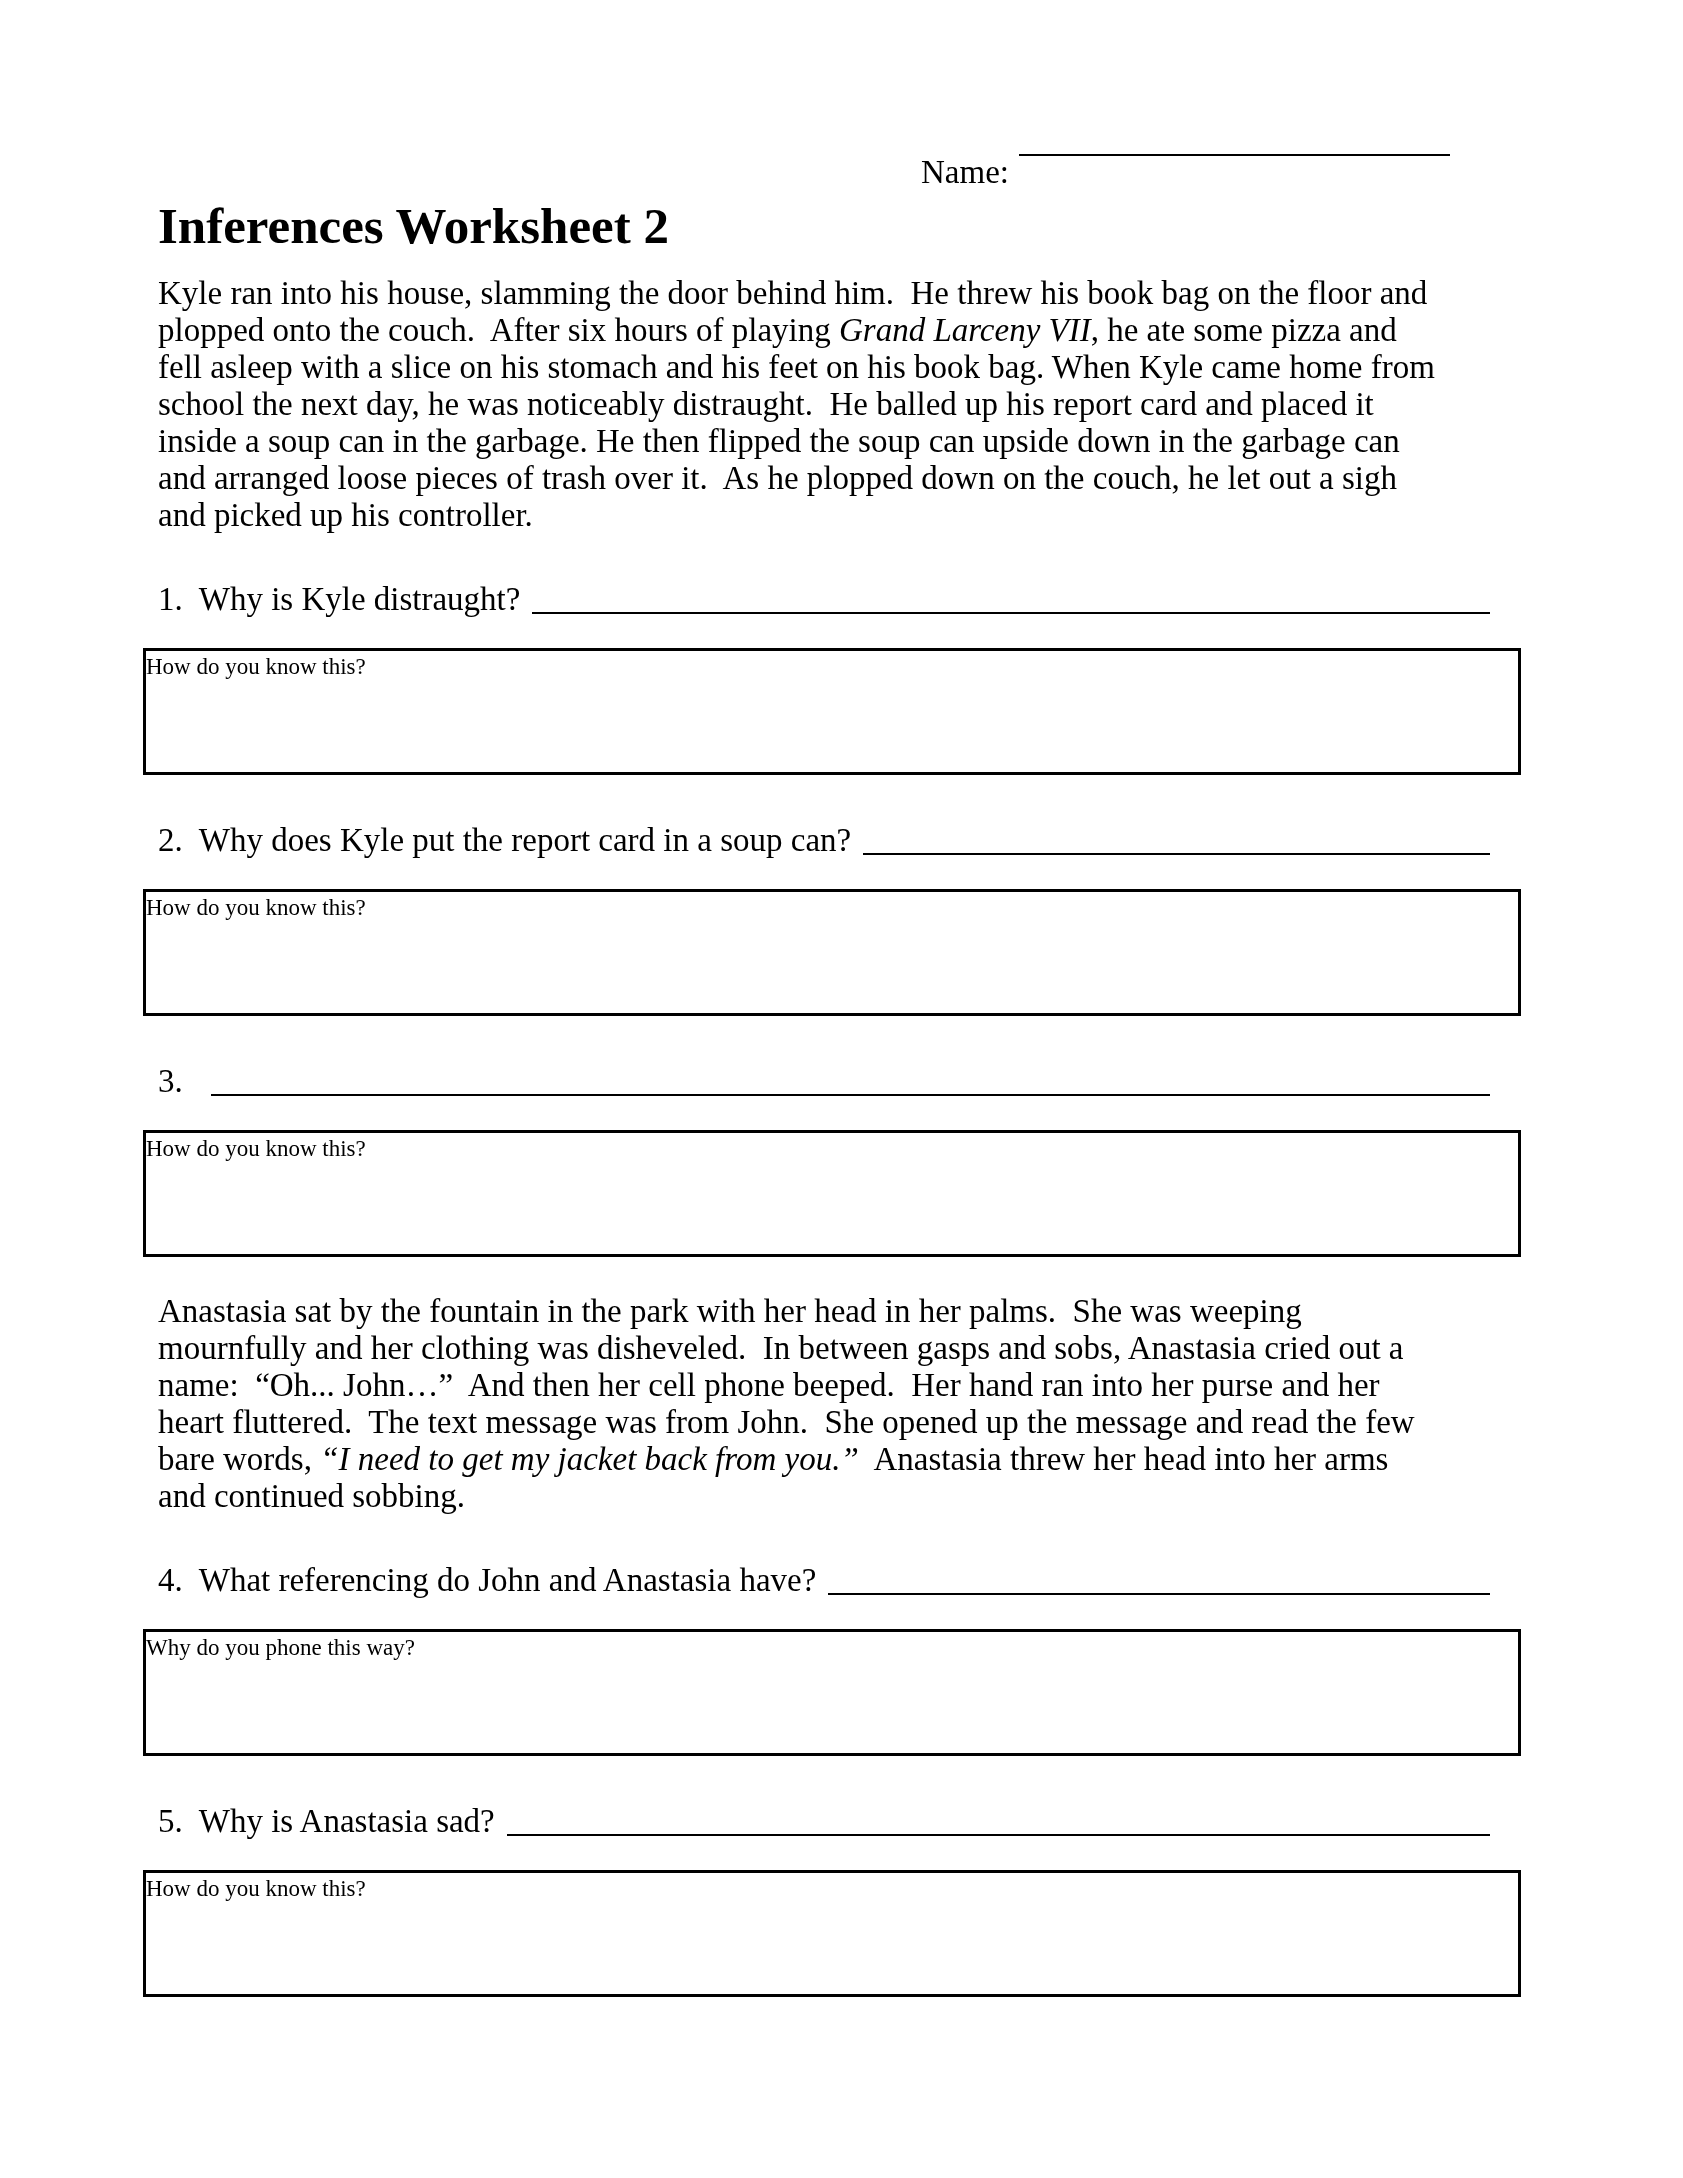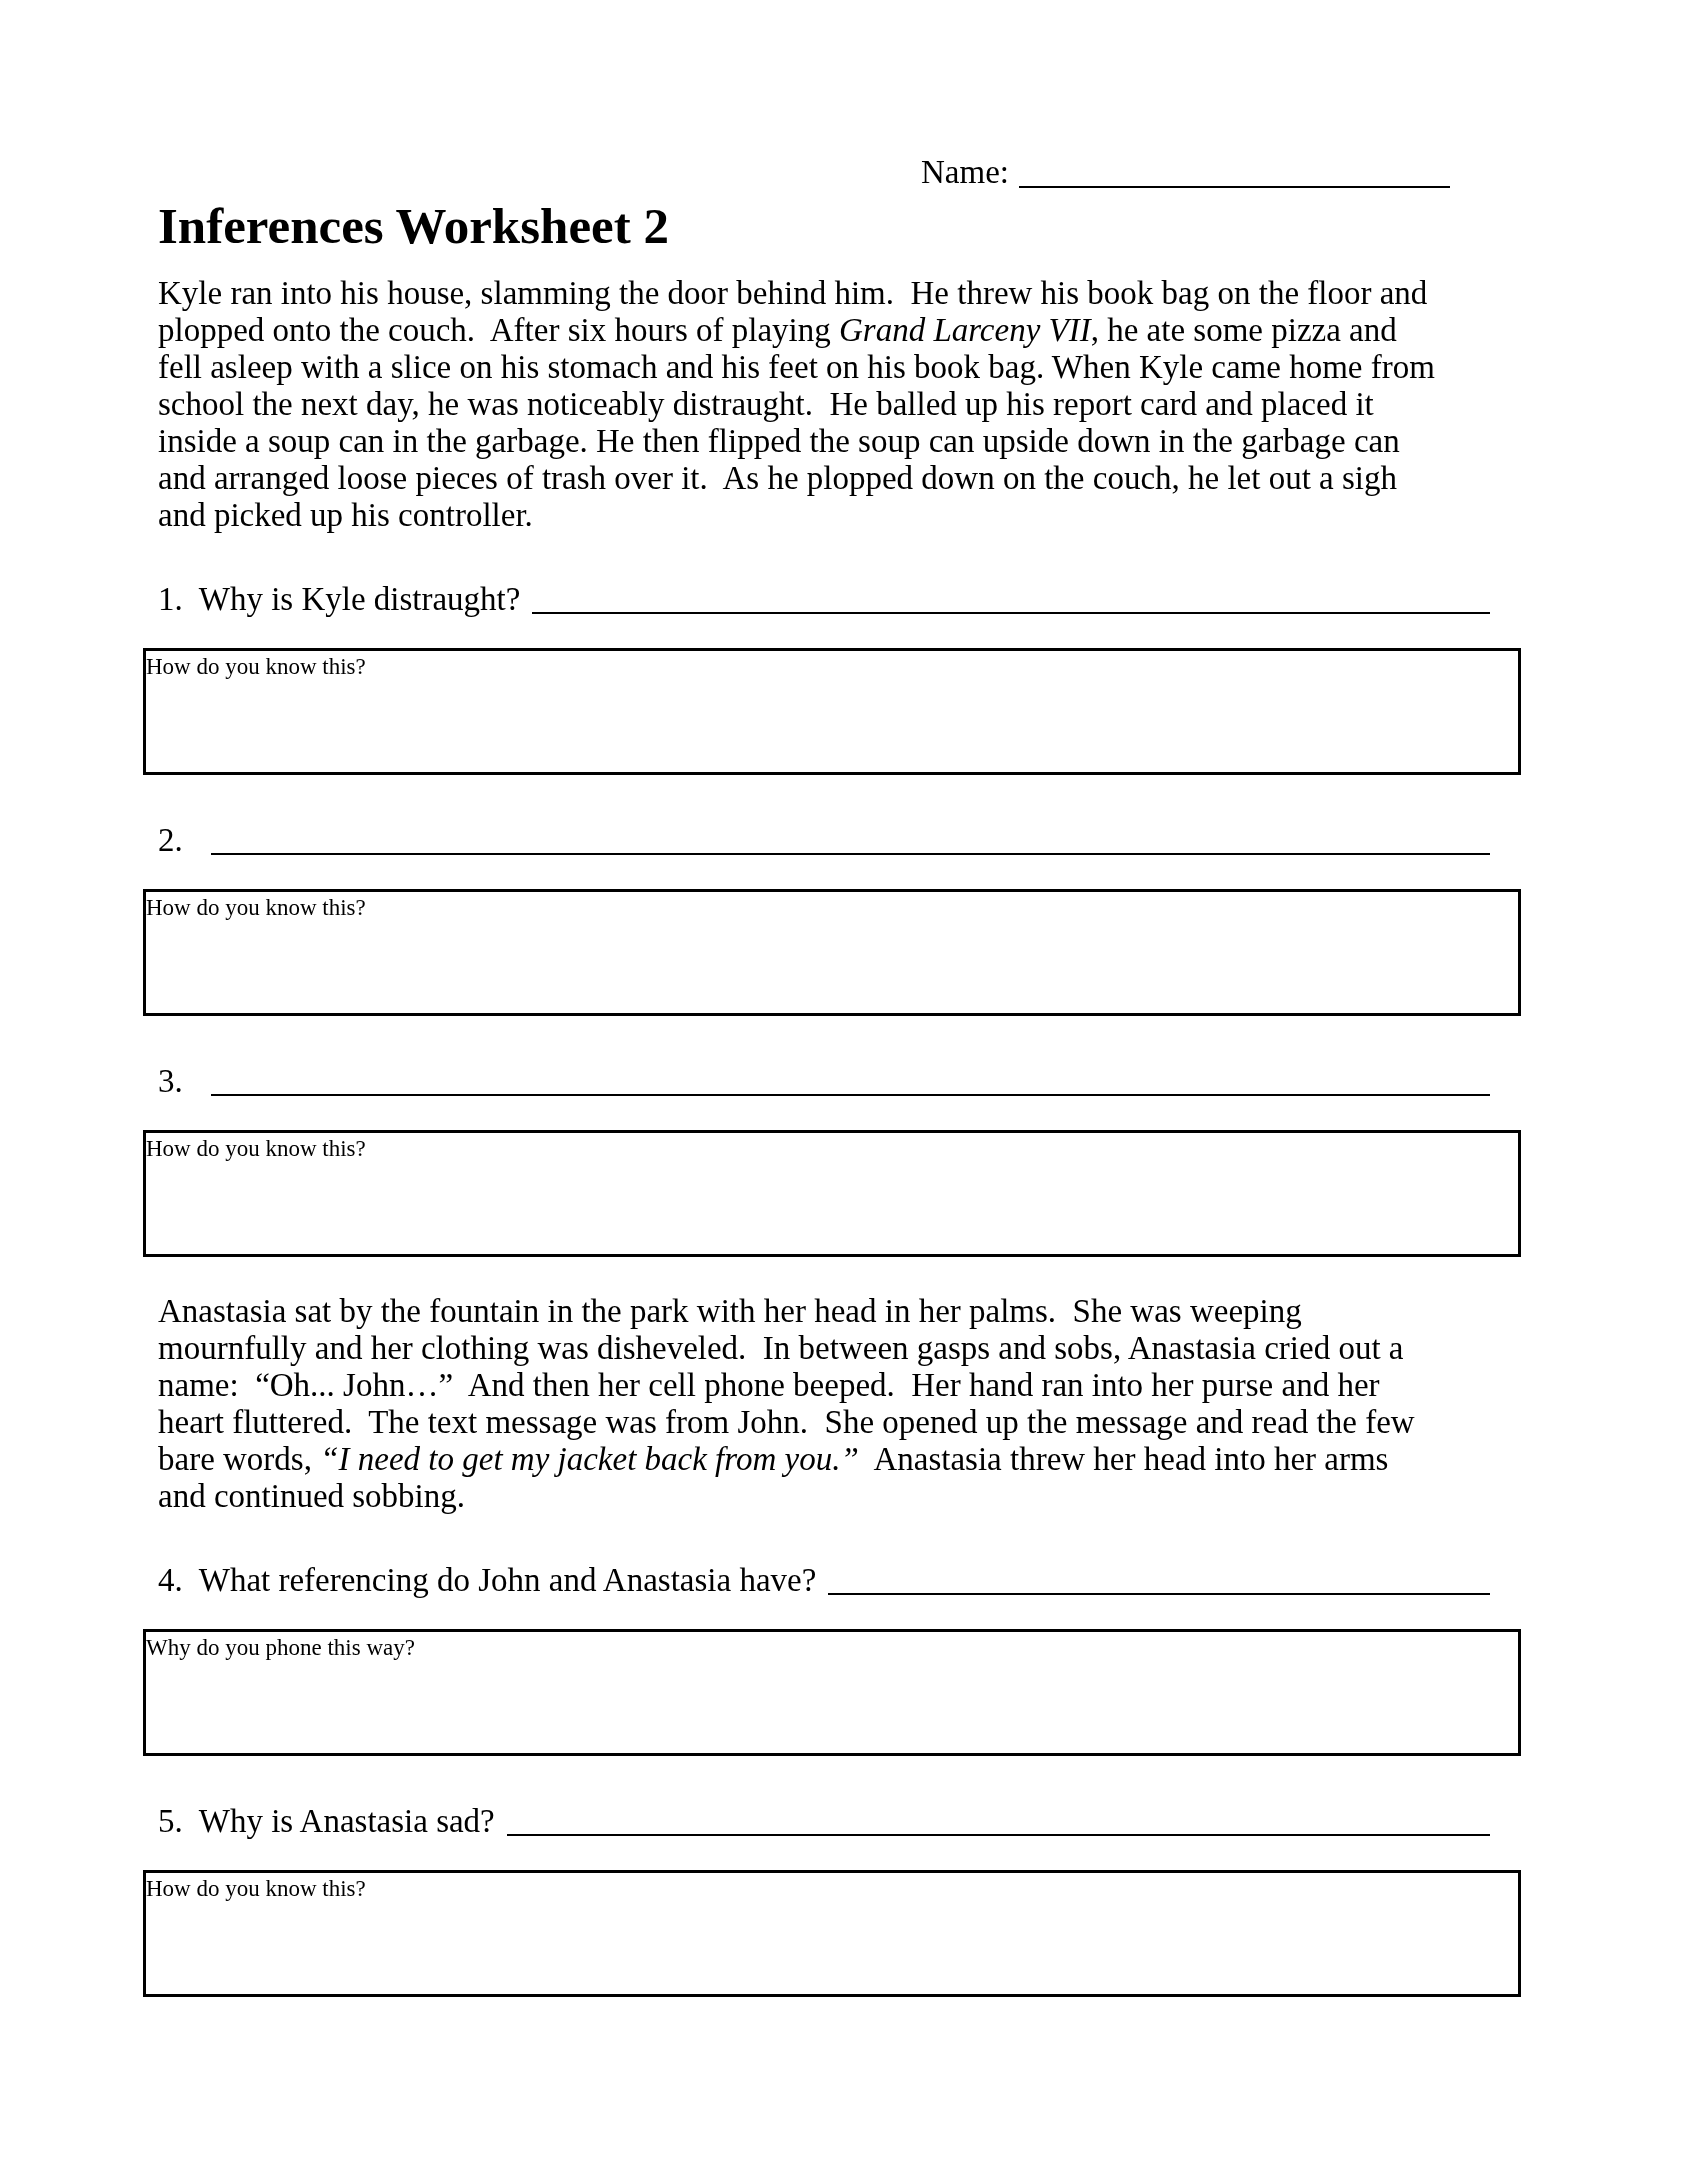--- a/index.html
+++ b/index.html
@@ -9,21 +9,20 @@
     height: 2178px;
     background: #ffffff;
     color: #000000;
     font-family: "Liberation Serif", "DejaVu Serif", serif;
     font-size: 33px;
     line-height: 38px;
     overflow: hidden;
   }
   .name-row {
     display: flex;
-    align-items: flex-end;
     margin: 153px 0 0 921px;
     width: 510px;
   }
   .name-label { white-space: nowrap; }
   .name-line {
     flex: 0 0 auto;
     width: 431px;
     margin-left: 10px;
     margin-bottom: 3px;
     border-bottom: 2px solid #000;
@@ -100,20 +99,21 @@
       <span class="q-blank"></span>
     </div>
     <div class="answer-box">
       <span class="box-label">How do you know this?</span>
     </div>
   </div>
 
   <div class="q-block">
     <div class="q-line">
       <span class="q-num">2.</span>
+      <span class="q-text">Why does Kyle put the report card in a soup can?</span>
       <span class="q-blank"></span>
     </div>
     <div class="answer-box">
       <span class="box-label">How do you know this?</span>
     </div>
   </div>
 
   <div class="q-block">
     <div class="q-line">
       <span class="q-num">3.</span>

